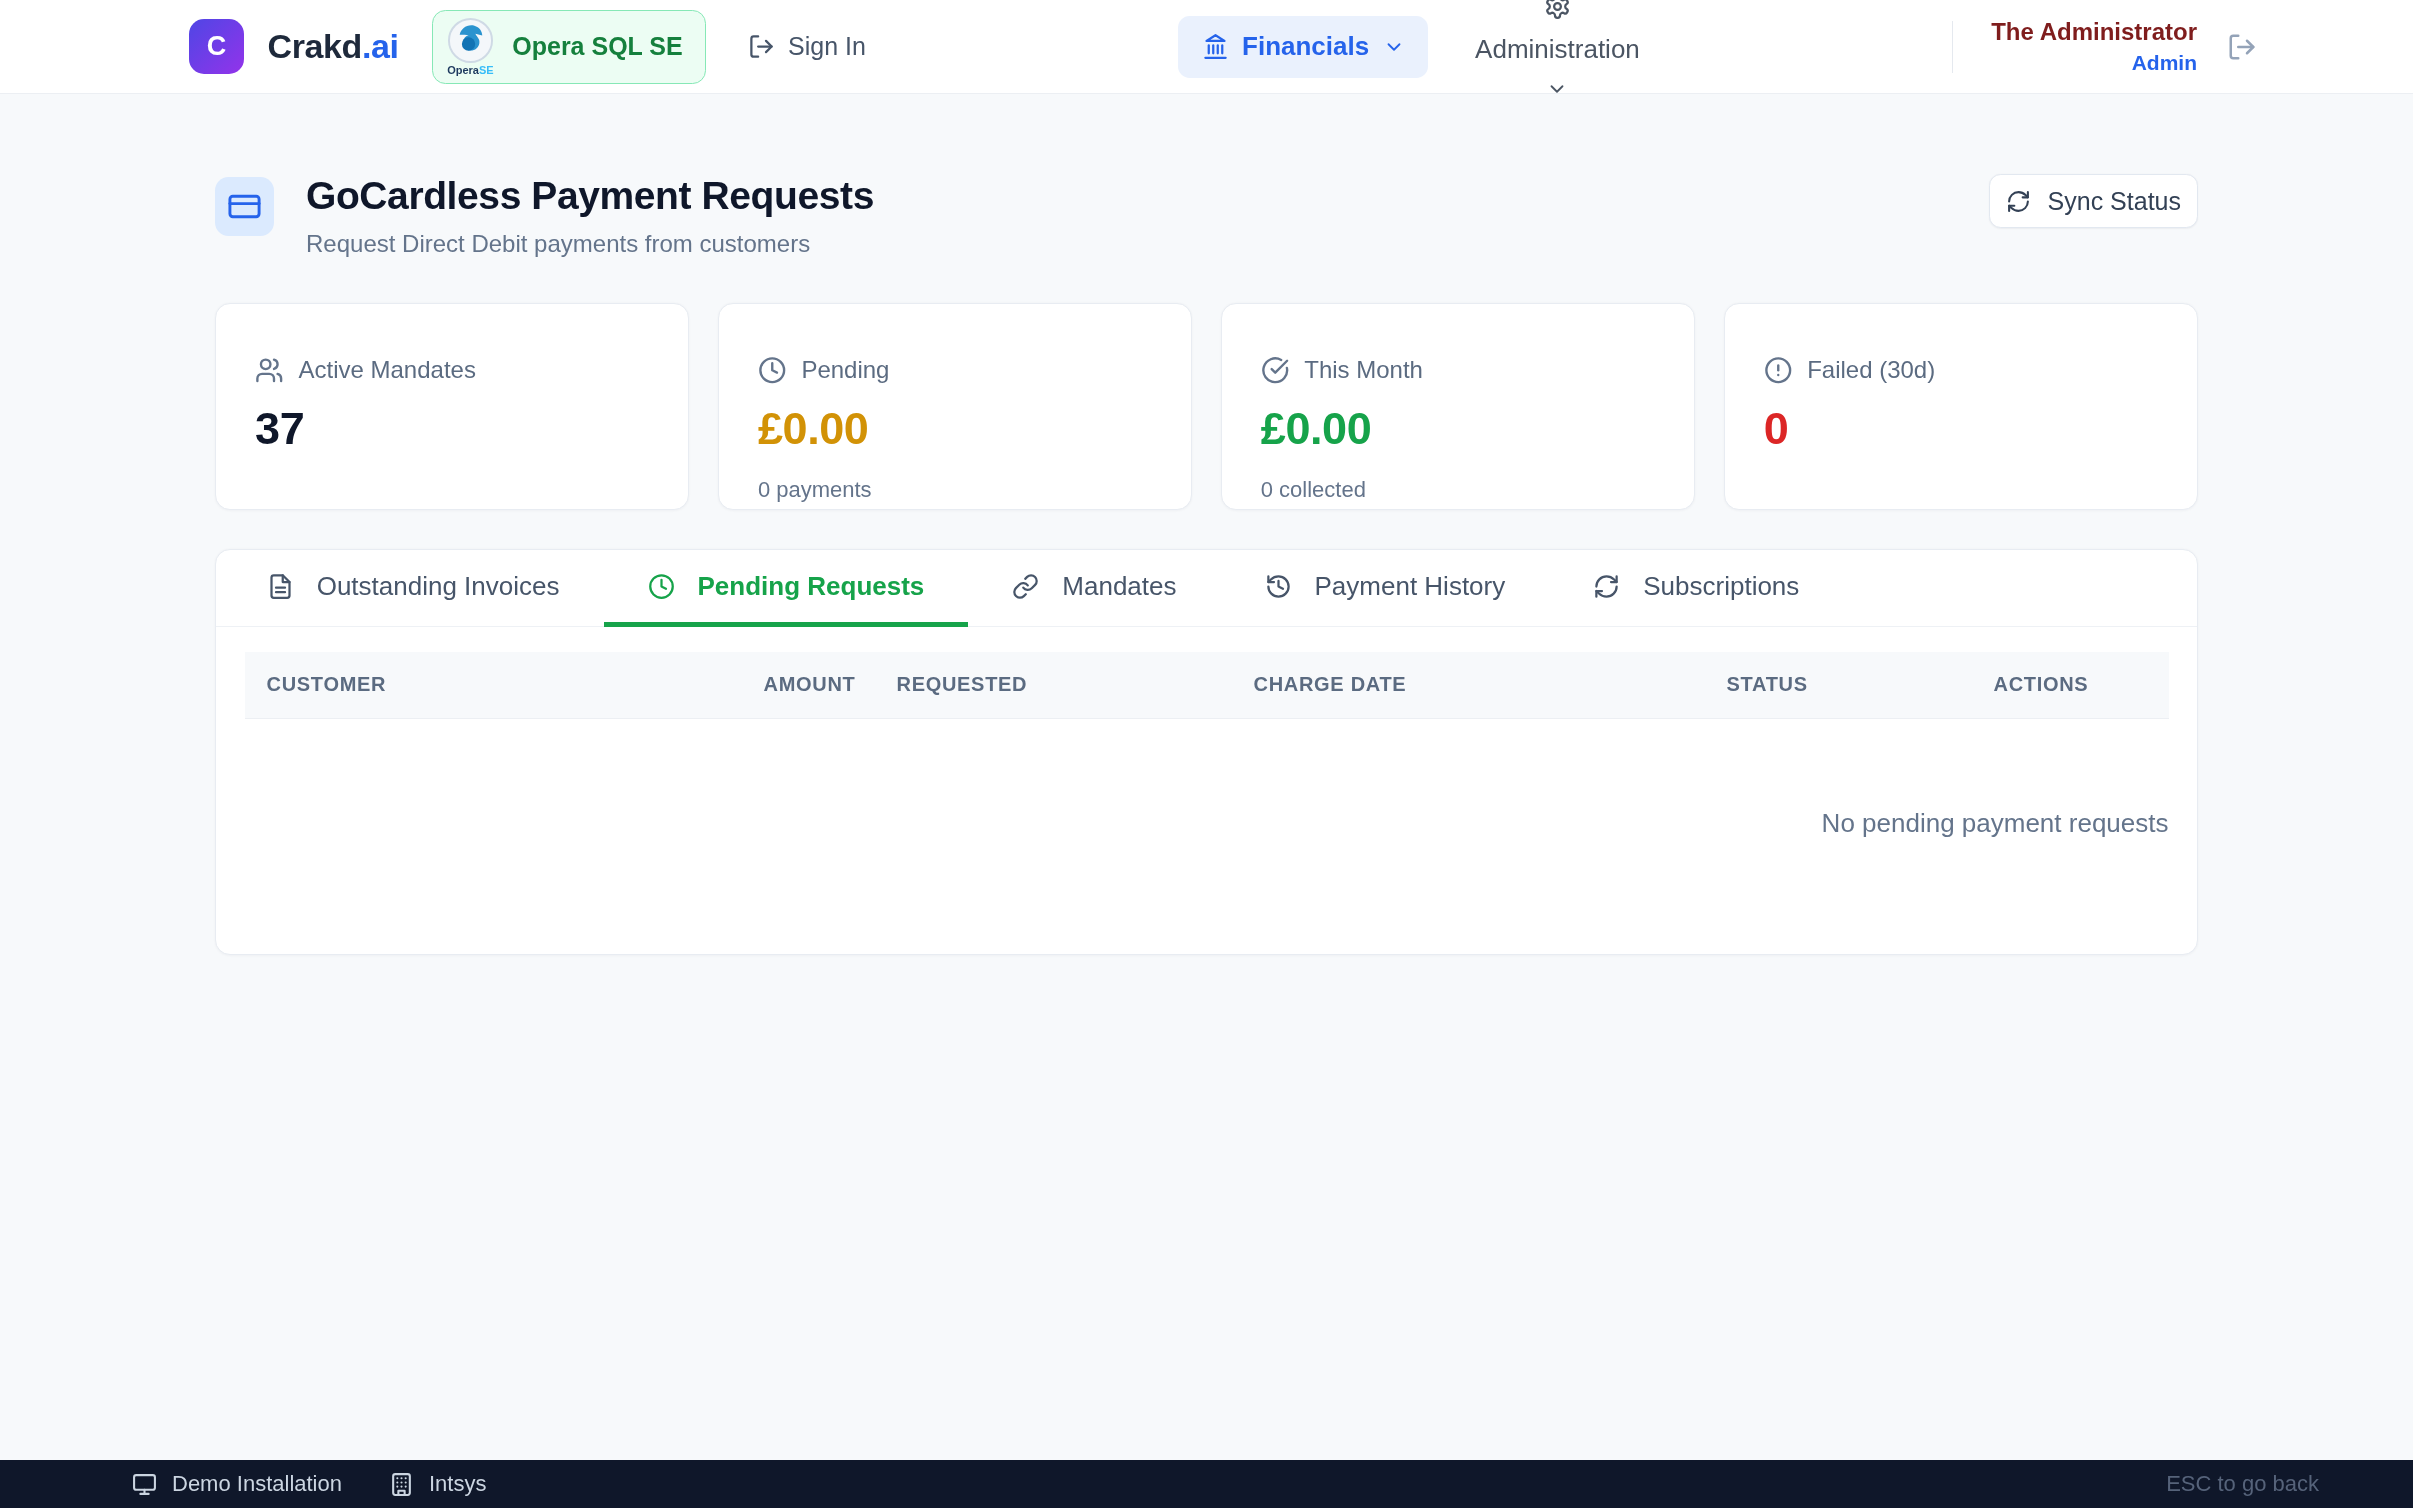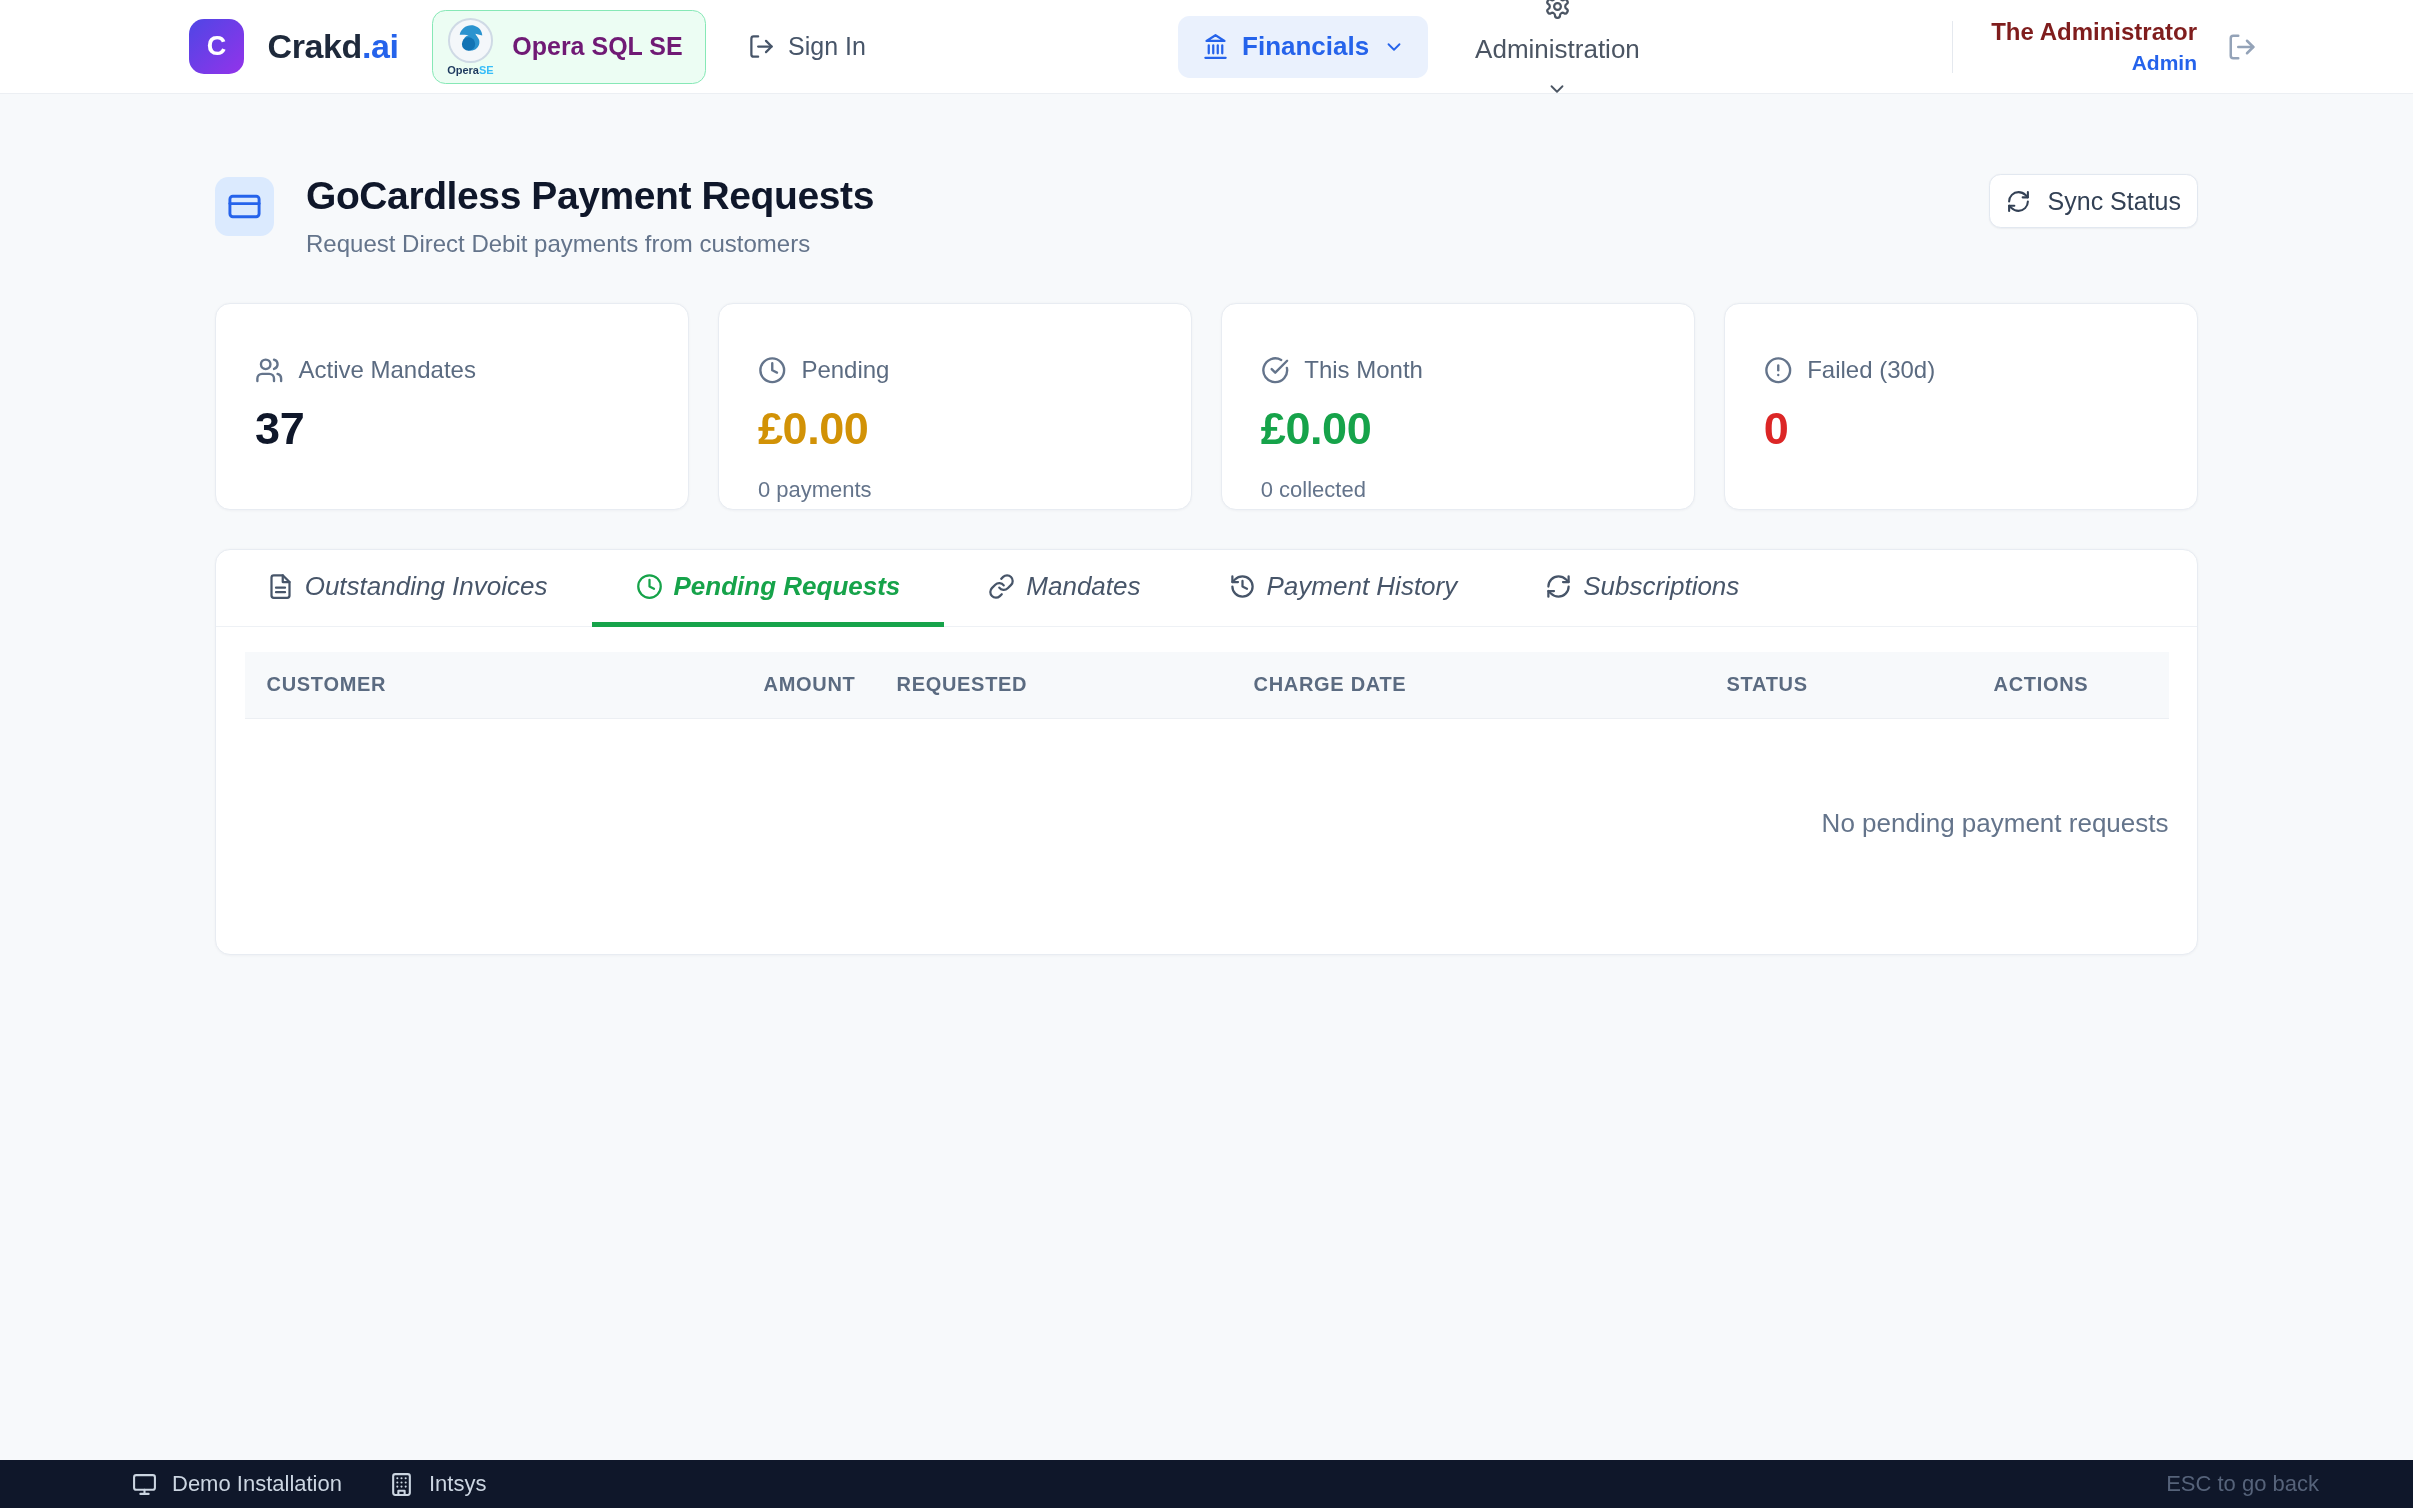--- a/index.html
+++ b/index.html
@@ -29,21 +29,21 @@
   .brand-text .suffix { color:#2563eb; }
   .product-badge {
     margin-left:34px;
     display:flex; align-items:center; gap:18.4px;
     background:#ecfdf3; border:1.7px solid #86e8b6; border-radius:13.4px;
     padding:6.7px 22px 6.7px 13.4px; height:74px;
   }
   .opera-logo { display:flex; flex-direction:column; align-items:center; }
   .opera-caption { font-size:11px; font-weight:700; color:#1e3a5f; letter-spacing:0; }
   .opera-caption .se { color:#38bdf8; }
-  .product-badge .badge-label { font-size:25px; font-weight:700; color:#701a75; }
+  .product-badge .badge-label { font-size:25px; font-weight:700; color:#15803d; }
   .signin {
     margin-left:42px; display:flex; align-items:center; gap:13.4px;
     font-size:25px; color:#475569; cursor:pointer;
   }
   .center-nav { display:flex; align-items:center; gap:47px; margin:0 auto; }
   .nav-pill {
     display:flex; align-items:center; gap:13.4px;
     background:#eaf1fd; color:#2563eb; border-radius:11.7px;
     padding:0 23.5px; height:62px; font-size:26px; font-weight:600; cursor:pointer;
   }
@@ -90,23 +90,23 @@
   .stat-value { font-size:45px; font-weight:800; margin-top:18.4px; letter-spacing:-0.4px; }
   .stat-sub { font-size:22px; color:#64748b; margin-top:22px; }
 
   
   .panel {
     margin-top:39px; background:#fff; border:0.8px solid #e8ecf2; border-radius:15px;
     box-shadow:0 0.8px 2.5px rgba(15,23,42,.04); min-height:406px; overflow:hidden;
   }
   .tabs { display:flex; align-items:stretch; height:77px; border-bottom:1.7px solid #eef1f5; padding:0 6.7px; }
   .tab {
-    display:flex; align-items:center; gap:11px; padding:0 44px;
+    display:flex; align-items:center; gap:23px; padding:0 44px;
     font-size:26px; font-weight:500; color:#475569; cursor:pointer;
-    border-bottom:5px solid transparent; margin-bottom:-1.7px;font-style:italic;
+    border-bottom:5px solid transparent; margin-bottom:-1.7px;
   }
   .tab.active { color:#16a34a; font-weight:600; border-bottom-color:#16a34a; }
   .table-wrap { margin:25px 28.5px 0 28.5px; }
   .thead {
     background:#f7f9fb; height:67px; border-bottom:1.7px solid #eceff3;
     display:grid; grid-template-columns:497px 133px 357px 473px 267px auto;
     align-items:center; padding-left:22px;
     font-size:20px; font-weight:600; color:#5b6b81; letter-spacing:0.7px;
   }
   .empty-row { height:210px; display:flex; align-items:center; justify-content:flex-end; }

